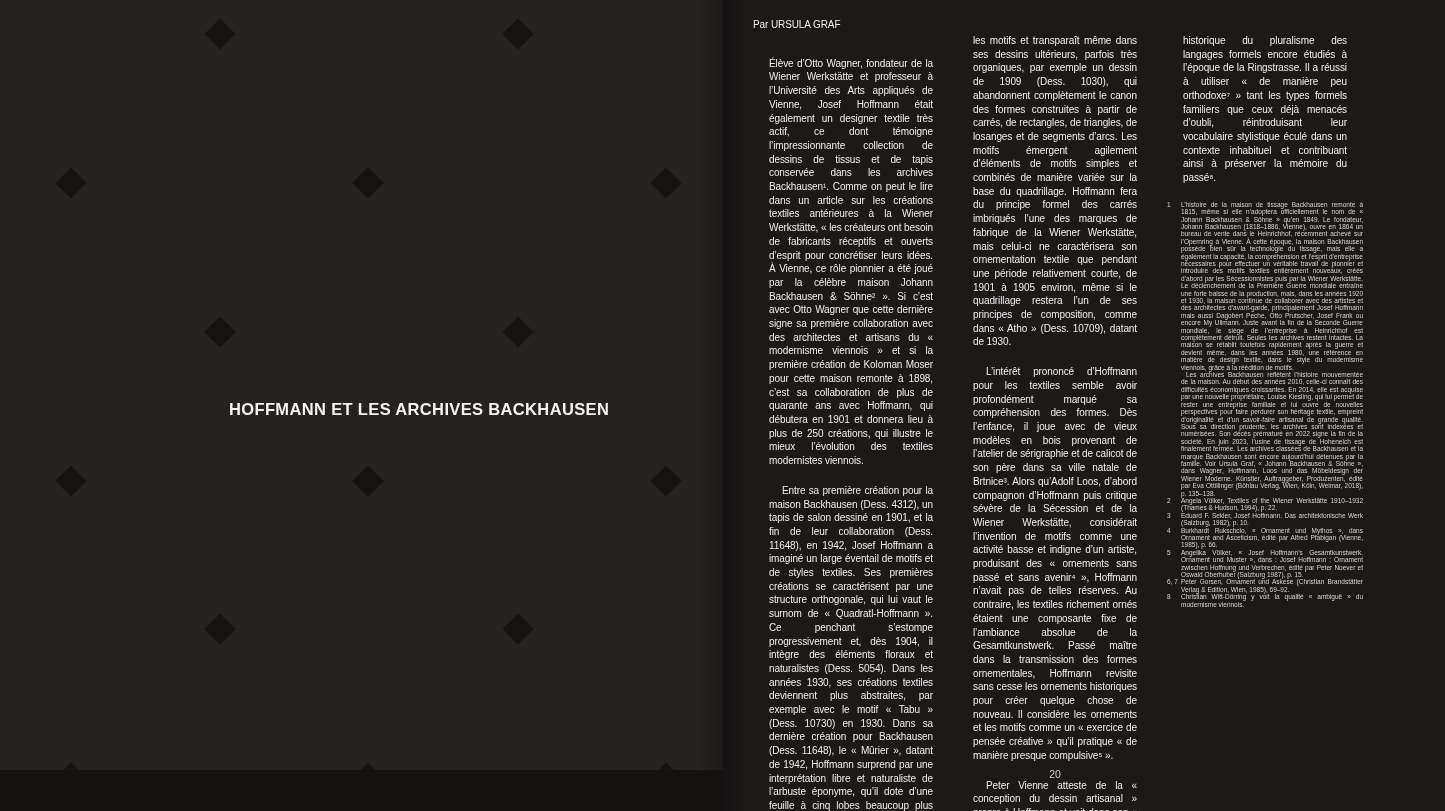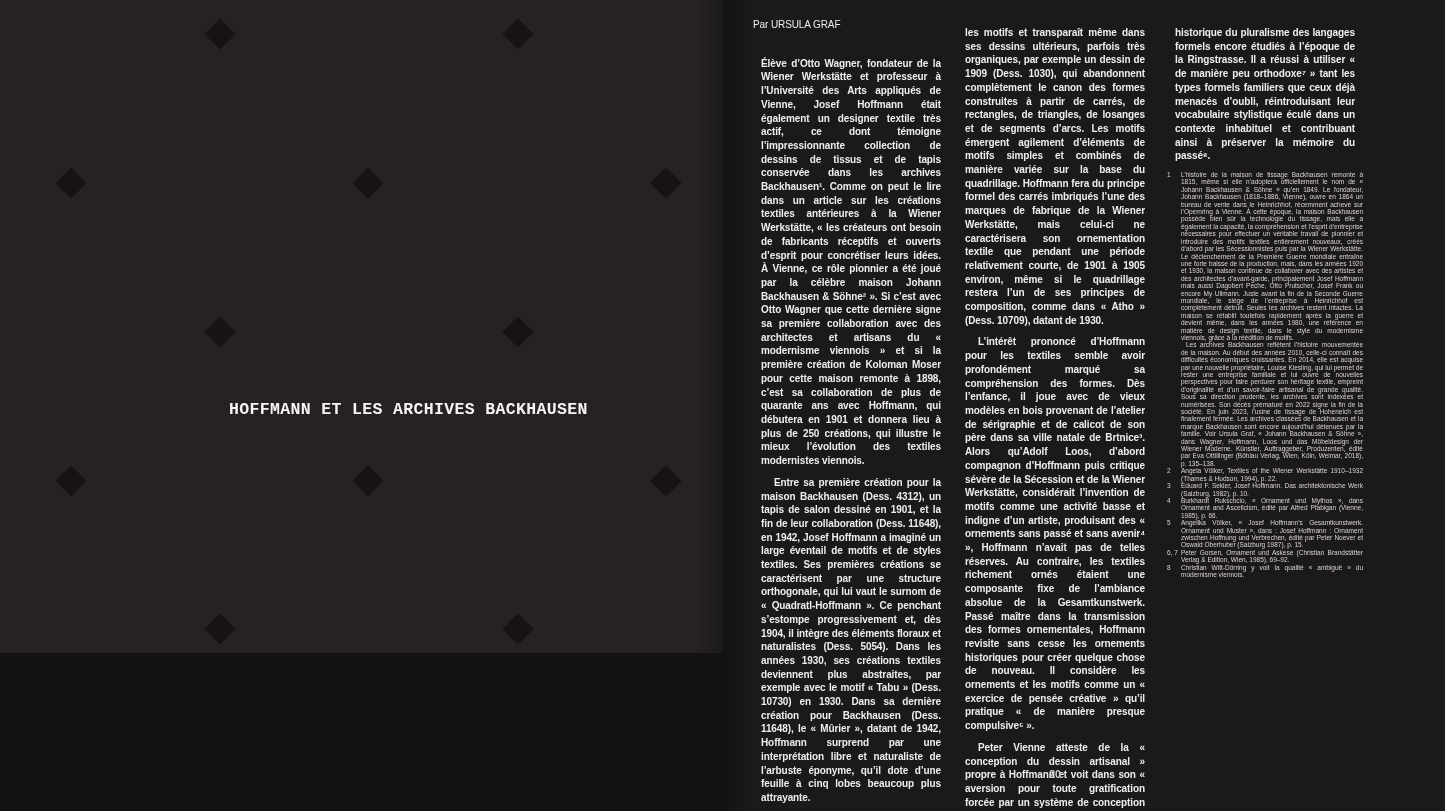--- a/index.html
+++ b/index.html
@@ -8,49 +8,49 @@
     --diamond:#171313;
     --body_text:#efeeec;
     --footnote_text:#d9d7d5;
     --folio_text:#cfcdcb;
     --title_text:#f5f4f2;
   }
   *{margin:0;padding:0;box-sizing:border-box;}
   html,body{width:1445px;height:811px;overflow:hidden;background:#141111;
     font-family:"Liberation Sans","DejaVu Sans",sans-serif;}
   .spread{position:relative;width:1445px;height:811px;}
-  .left-page{position:absolute;left:0;top:0;width:723px;height:653px;
-    background:var(--left_page_bg);overflow:hidden;font-family:Liberation Mono, monospace;}
+  .left-page{position:absolute;left:0;top:0;width:723px;height:770px;
+    background:var(--left_page_bg);overflow:hidden;}
   .left-page::after{content:"";position:absolute;right:0;top:0;width:26px;height:100%;
     background:linear-gradient(to left, rgba(0,0,0,0.28), rgba(0,0,0,0));}
   .right-page{position:absolute;left:723px;top:0;width:722px;height:811px;
     background:var(--right_page_bg);}
   .right-page::before{content:"";position:absolute;left:0;top:0;width:26px;height:100%;
     background:linear-gradient(to right, rgba(0,0,0,0.30), rgba(0,0,0,0));}
   .diamond{position:absolute;width:22px;height:22px;background:var(--diamond);
     transform:rotate(45deg);}
   .title{position:absolute;left:229px;top:400px;font-size:16.5px;font-weight:700;
     letter-spacing:0.35px;color:var(--title_text);white-space:nowrap;}
   .col{position:absolute;top:18px;width:196px;color:var(--body_text);
     font-size:10px;line-height:13.7px;text-align:justify;letter-spacing:-0.1px;
     hyphens:auto;-webkit-hyphens:auto;}
   .col1{left:30px;}  
   .col2{left:234px;}
   .col3{left:444px;}
   .byline{margin-bottom:25px;}
-  .para{margin:8px;font-weight:bold;}
+  .para{margin:16px;}
   .indent{text-indent:13px;}
   .footnotes{margin-top:7px;color:var(--footnote_text);font-size:6.5px;
     line-height:7.4px;letter-spacing:0;text-align:justify;}
   .fn{display:flex;}
   .fn-num{flex:0 0 14px;white-space:nowrap;}
   .fn-body{flex:1;min-width:0;}
   .fn-para-indent{text-indent:5px;}
   .folio{position:absolute;left:234px;top:768px;width:196px;text-align:center;
-    font-size:10.5px;font-weight:700;color:var(--folio_text);}
+    font-size:10.5px;font-weight:400;color:var(--folio_text);}
 </style>
 </head>
 <body>
 
 <div class="spread">
 
   <div class="left-page">
     <div id="diamonds">
         <div class="diamond" style="left: 209px; top: 23px;"></div>
         <div class="diamond" style="left: 507px; top: 23px;"></div>

